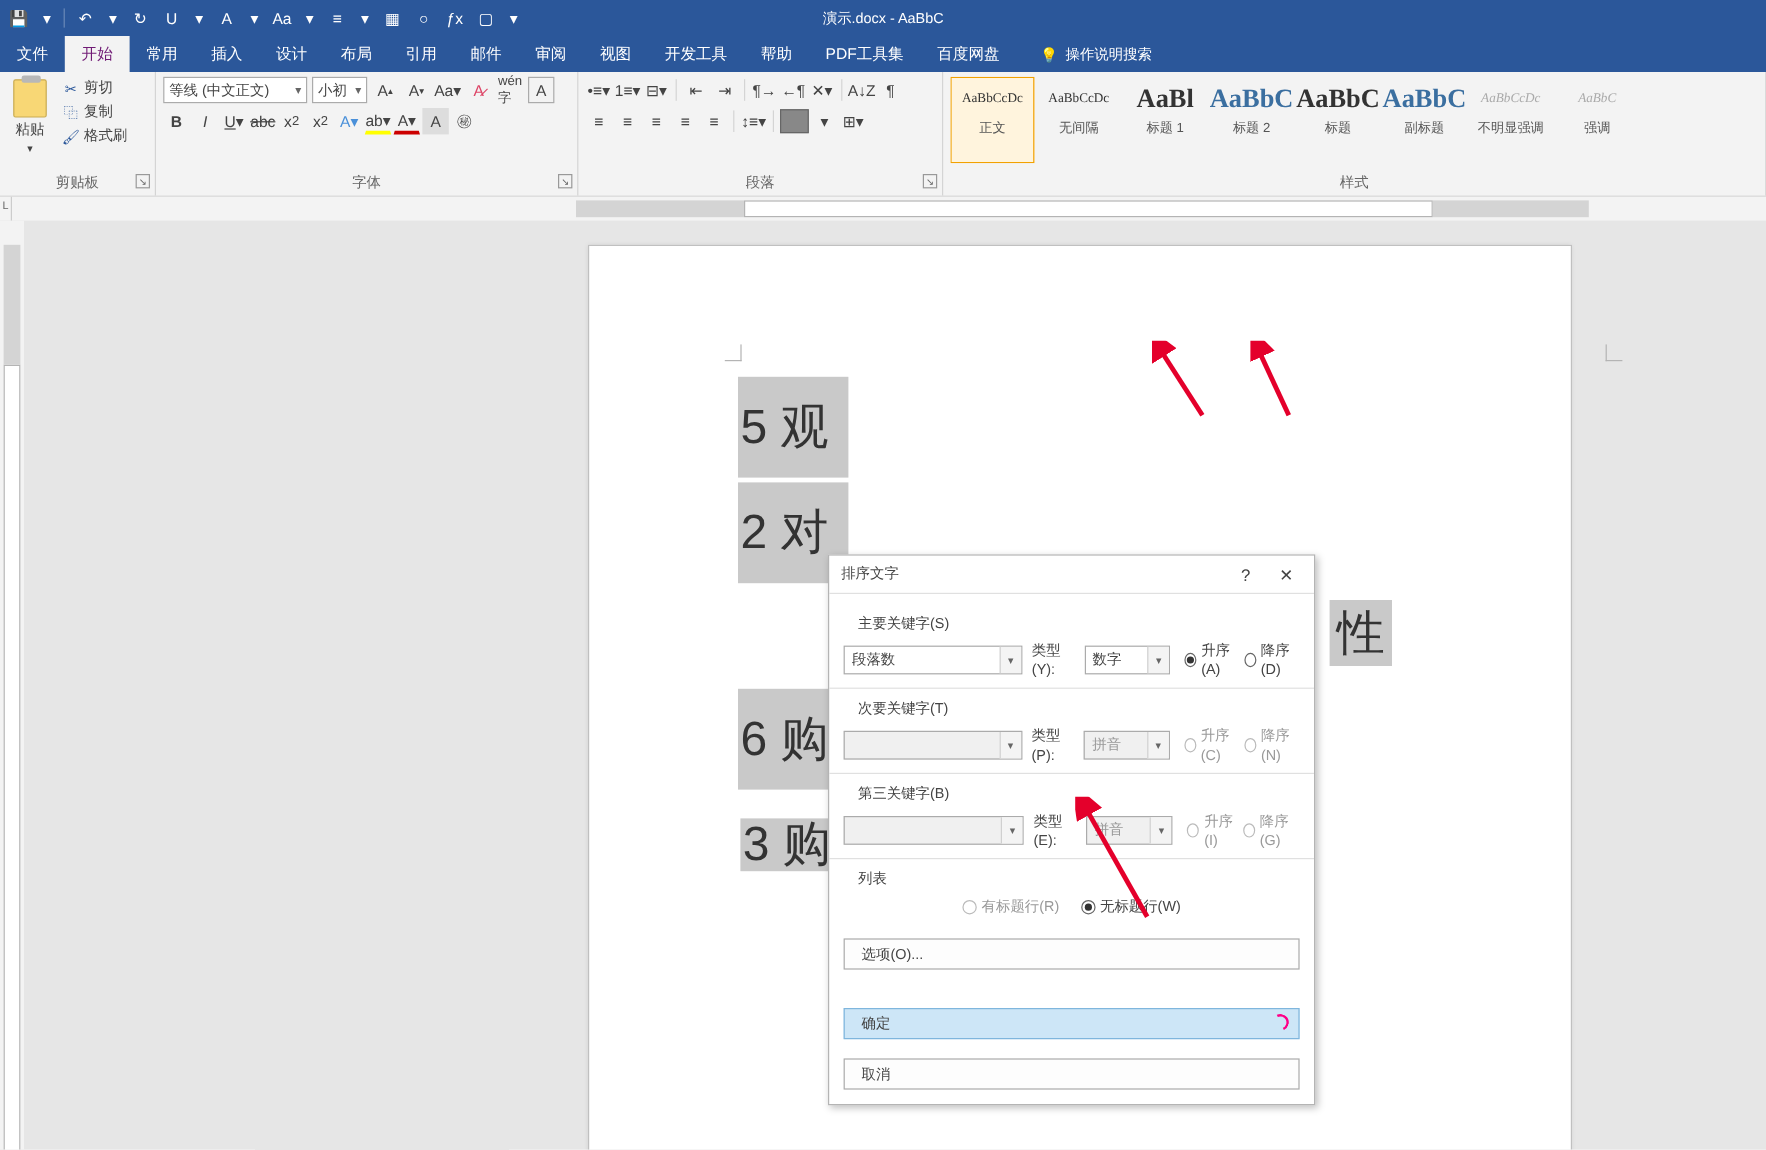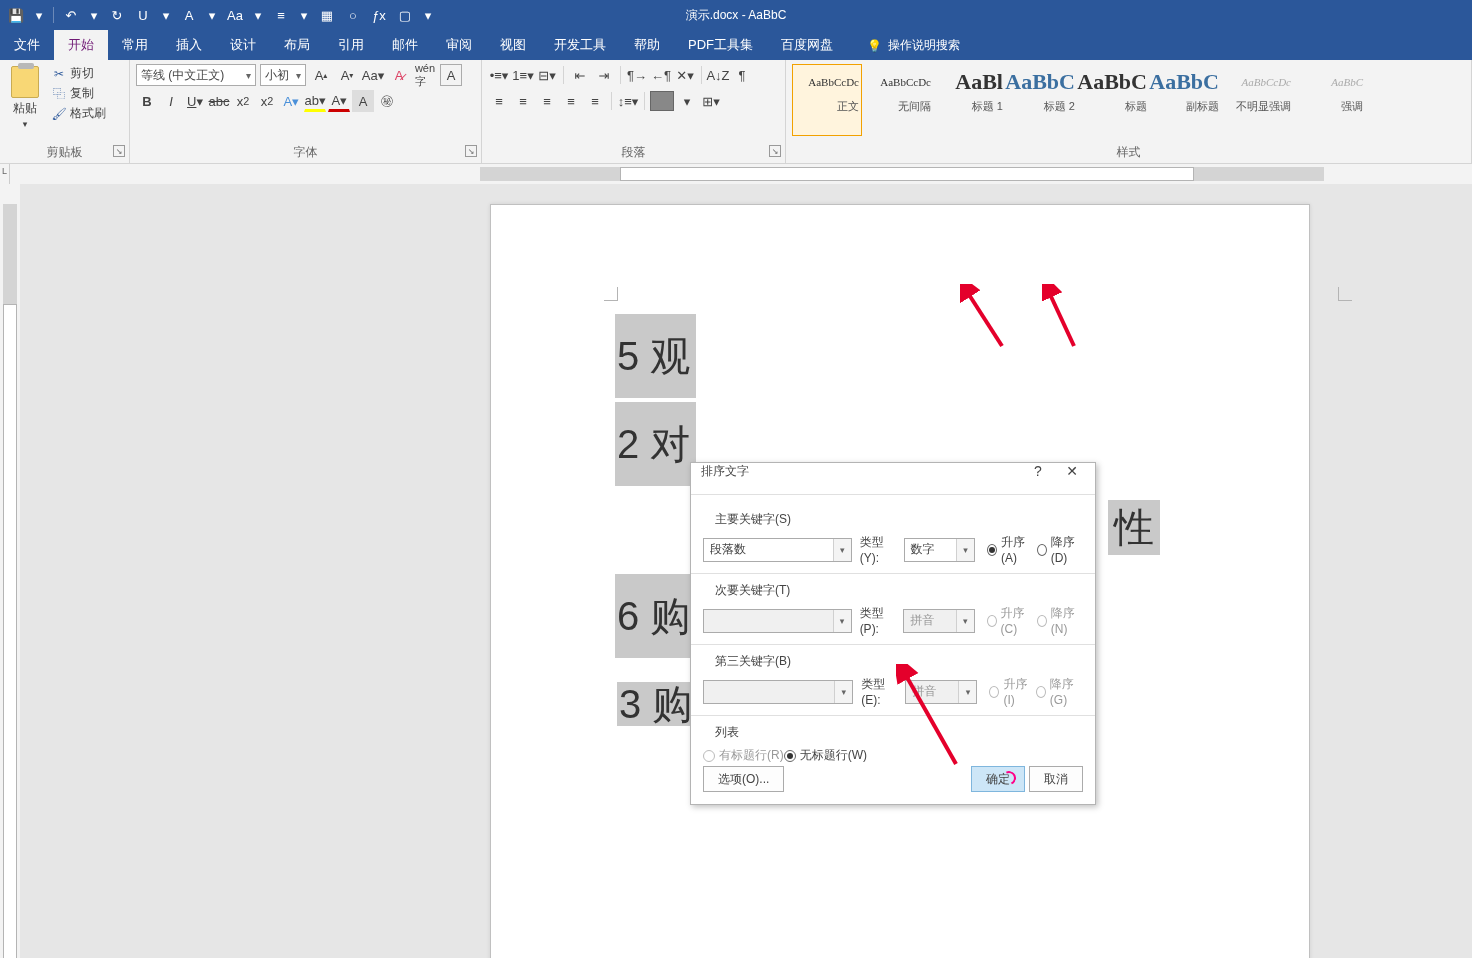--- a/index.html
+++ b/index.html
@@ -42,21 +42,21 @@
 .btn-sq.boxed { border:1px solid #ababab; }
 .font-row2 { display:flex; gap:2px; align-items:center; }
 .char-A { font-weight:bold; }
 .pinyin { font-size:11px; }
 
 .para-row { display:flex; gap:2px; align-items:center; margin-bottom:4px; }
 .sep { width:1px; height:18px; background:#d4d4d4; margin:0 3px; }
 .shade-btn { width:24px; height:20px; background:#888; border:1px solid #666; }
 
 .styles-gallery { display:flex; gap:2px; height:72px; overflow:hidden; }
-.style-item { width:70px; border:1px solid transparent; display:flex; flex-direction:column; align-items:flex-end; padding:0 2px; font-size:11px; }
+.style-item { width:70px; border:1px solid transparent; display:flex; flex-direction:column; align-items:center; padding:0 2px; font-size:11px; }
 .style-item.active { border:1px solid #f2a100; background:#fff4dd; }
 .style-preview { font-family:"Times New Roman",serif; color:#333; height:34px; display:flex; align-items:center; }
 .style-preview.big { font-size:22px; font-weight:bold; }
 .style-preview.blue { color:#3b6fa0; }
 .style-preview.gray { color:#aaa; font-style:italic; }
 .style-name { color:#555; }
 
 
 .rulers { height:20px; background:#f3f3f3; display:flex; }
 .ruler-left { width:10px; border-right:1px solid #ccc; display:flex; align-items:flex-start; justify-content:center; font-size:9px; color:#666; padding-top:2px; }
@@ -67,46 +67,46 @@
 
 .docarea { position:absolute; top:184px; left:0; right:0; bottom:0; background:#e6e6e6; }
 .vruler { position:absolute; left:0; top:0; width:20px; height:100%; background:#f3f3f3; }
 .vruler-box { position:absolute; left:3px; width:14px; background:#fff; border:1px solid #b4b4b4; }
 .vruler-gray { position:absolute; left:3px; width:14px; background:#d4d4d4; }
 .page { position:absolute; left:490px; top:20px; width:820px; height:900px; background:#fff; border:1px solid #c0c0c0; box-shadow:0 0 4px rgba(0,0,0,.1); }
 .crop { position:absolute; width:14px; height:14px; border-color:#b4b4b4; }
 .crop.tl { left:604px; top:103px; border-left:1px solid #b4b4b4; border-top:1px solid #b4b4b4; transform:rotate(180deg); }
 .crop.tr { right:120px; top:103px; border-right:1px solid #b4b4b4; border-top:1px solid #b4b4b4; transform:rotate(180deg); }
 .doc-text { position:absolute; left:615px; top:130px; font-size:40px; color:#333; line-height:84px; }
-.doc-text div { background:#c9c9c9; padding:0 6px 0 2px; margin-bottom:4px; display:inline-block; }
+.doc-text div { background:#c9c9c9; padding:0 17px 0 2px; margin-bottom:4px; display:inline-block; }
 .doc-text .row5 { background:transparent; }
 .doc-text .row5 span { background:#c9c9c9; padding:0 6px 0 2px; }
 .xing { position:absolute; left:1108px; top:316px; font-size:40px; color:#333; background:#c9c9c9; padding:0 6px; }
 
 
 .dialog { position:absolute; left:690px; top:278px; width:406px; background:#fff; border:1px solid #b4b4b4; box-shadow:2px 2px 6px rgba(0,0,0,.25); font-size:12px; color:#444; }
-.dlg-title { height:32px; display:flex; align-items:flex-start; padding:0 10px; border-bottom:1px solid #e0e0e0; }
+.dlg-title { height:32px; display:flex; align-items:center; padding:0 10px; border-bottom:1px solid #e0e0e0; }
 .dlg-title .x { margin-left:8px; width:26px; text-align:center; font-size:14px; }
 .dlg-title .q { margin-left:auto; width:26px; text-align:center; font-size:14px; }
 .dlg-body { padding:10px 12px 12px; }
 .fieldset-label { margin:6px 12px 6px; }
 .row { display:flex; align-items:center; gap:8px; margin-bottom:4px; }
 .dcombo { border:1px solid #ababab; background:#fff; height:24px; display:flex; align-items:center; padding:0 6px; position:relative; }
 .dcombo.disabled { background:#f0f0f0; color:#999; }
 .dcombo .dd { position:absolute; right:0; top:0; width:18px; height:100%; border-left:1px solid #d0d0d0; display:flex; align-items:center; justify-content:center; font-size:9px; color:#666; background:#f4f4f4; }
 .key-combo { width:178px; }
 .type-combo { width:84px; }
 .radio-col { display:flex; flex-direction:row; gap:4px; margin-left:4px; }
 .radio-item { display:flex; align-items:center; gap:4px; }
 .radio { width:12px; height:12px; border:1px solid #666; border-radius:50%; display:inline-flex; align-items:center; justify-content:center; }
 .radio.checked::after { content:''; width:6px; height:6px; background:#333; border-radius:50%; }
 .radio-item.disabled { color:#999; }
 .radio-item.disabled .radio { border-color:#bbb; }
-.list-row { display:flex; margin-top:4px; }
-.dlg-buttons { display:flex; gap:4px; margin-top:2px; }
+.list-row { display:flex; gap:18px; margin-top:4px;justify-content:center; }
+.dlg-buttons { display:flex; gap:16px; margin-top:18px;flex-direction:column; }
 .dlg-btn { height:26px; border:1px solid #ababab; background:#fdfdfd; padding:0 14px; display:flex; align-items:center; }
 .dlg-btn.primary { background:#cde6f7; border-color:#7fb6dd; position:relative; }
 .dlg-btn.primary::after { content:''; position:absolute; right:8px; top:4px; width:10px; height:10px; border:2px solid #f08; border-radius:50%; border-left-color:transparent; border-bottom-color:transparent; transform:rotate(20deg); }
 .spacer { flex:1; }
 
 
 .arrow { position:absolute; pointer-events:none; }
 .arrow svg { display:block; }
 
 .hline { border-top:1px solid #e0e0e0; margin:8px -12px; }

